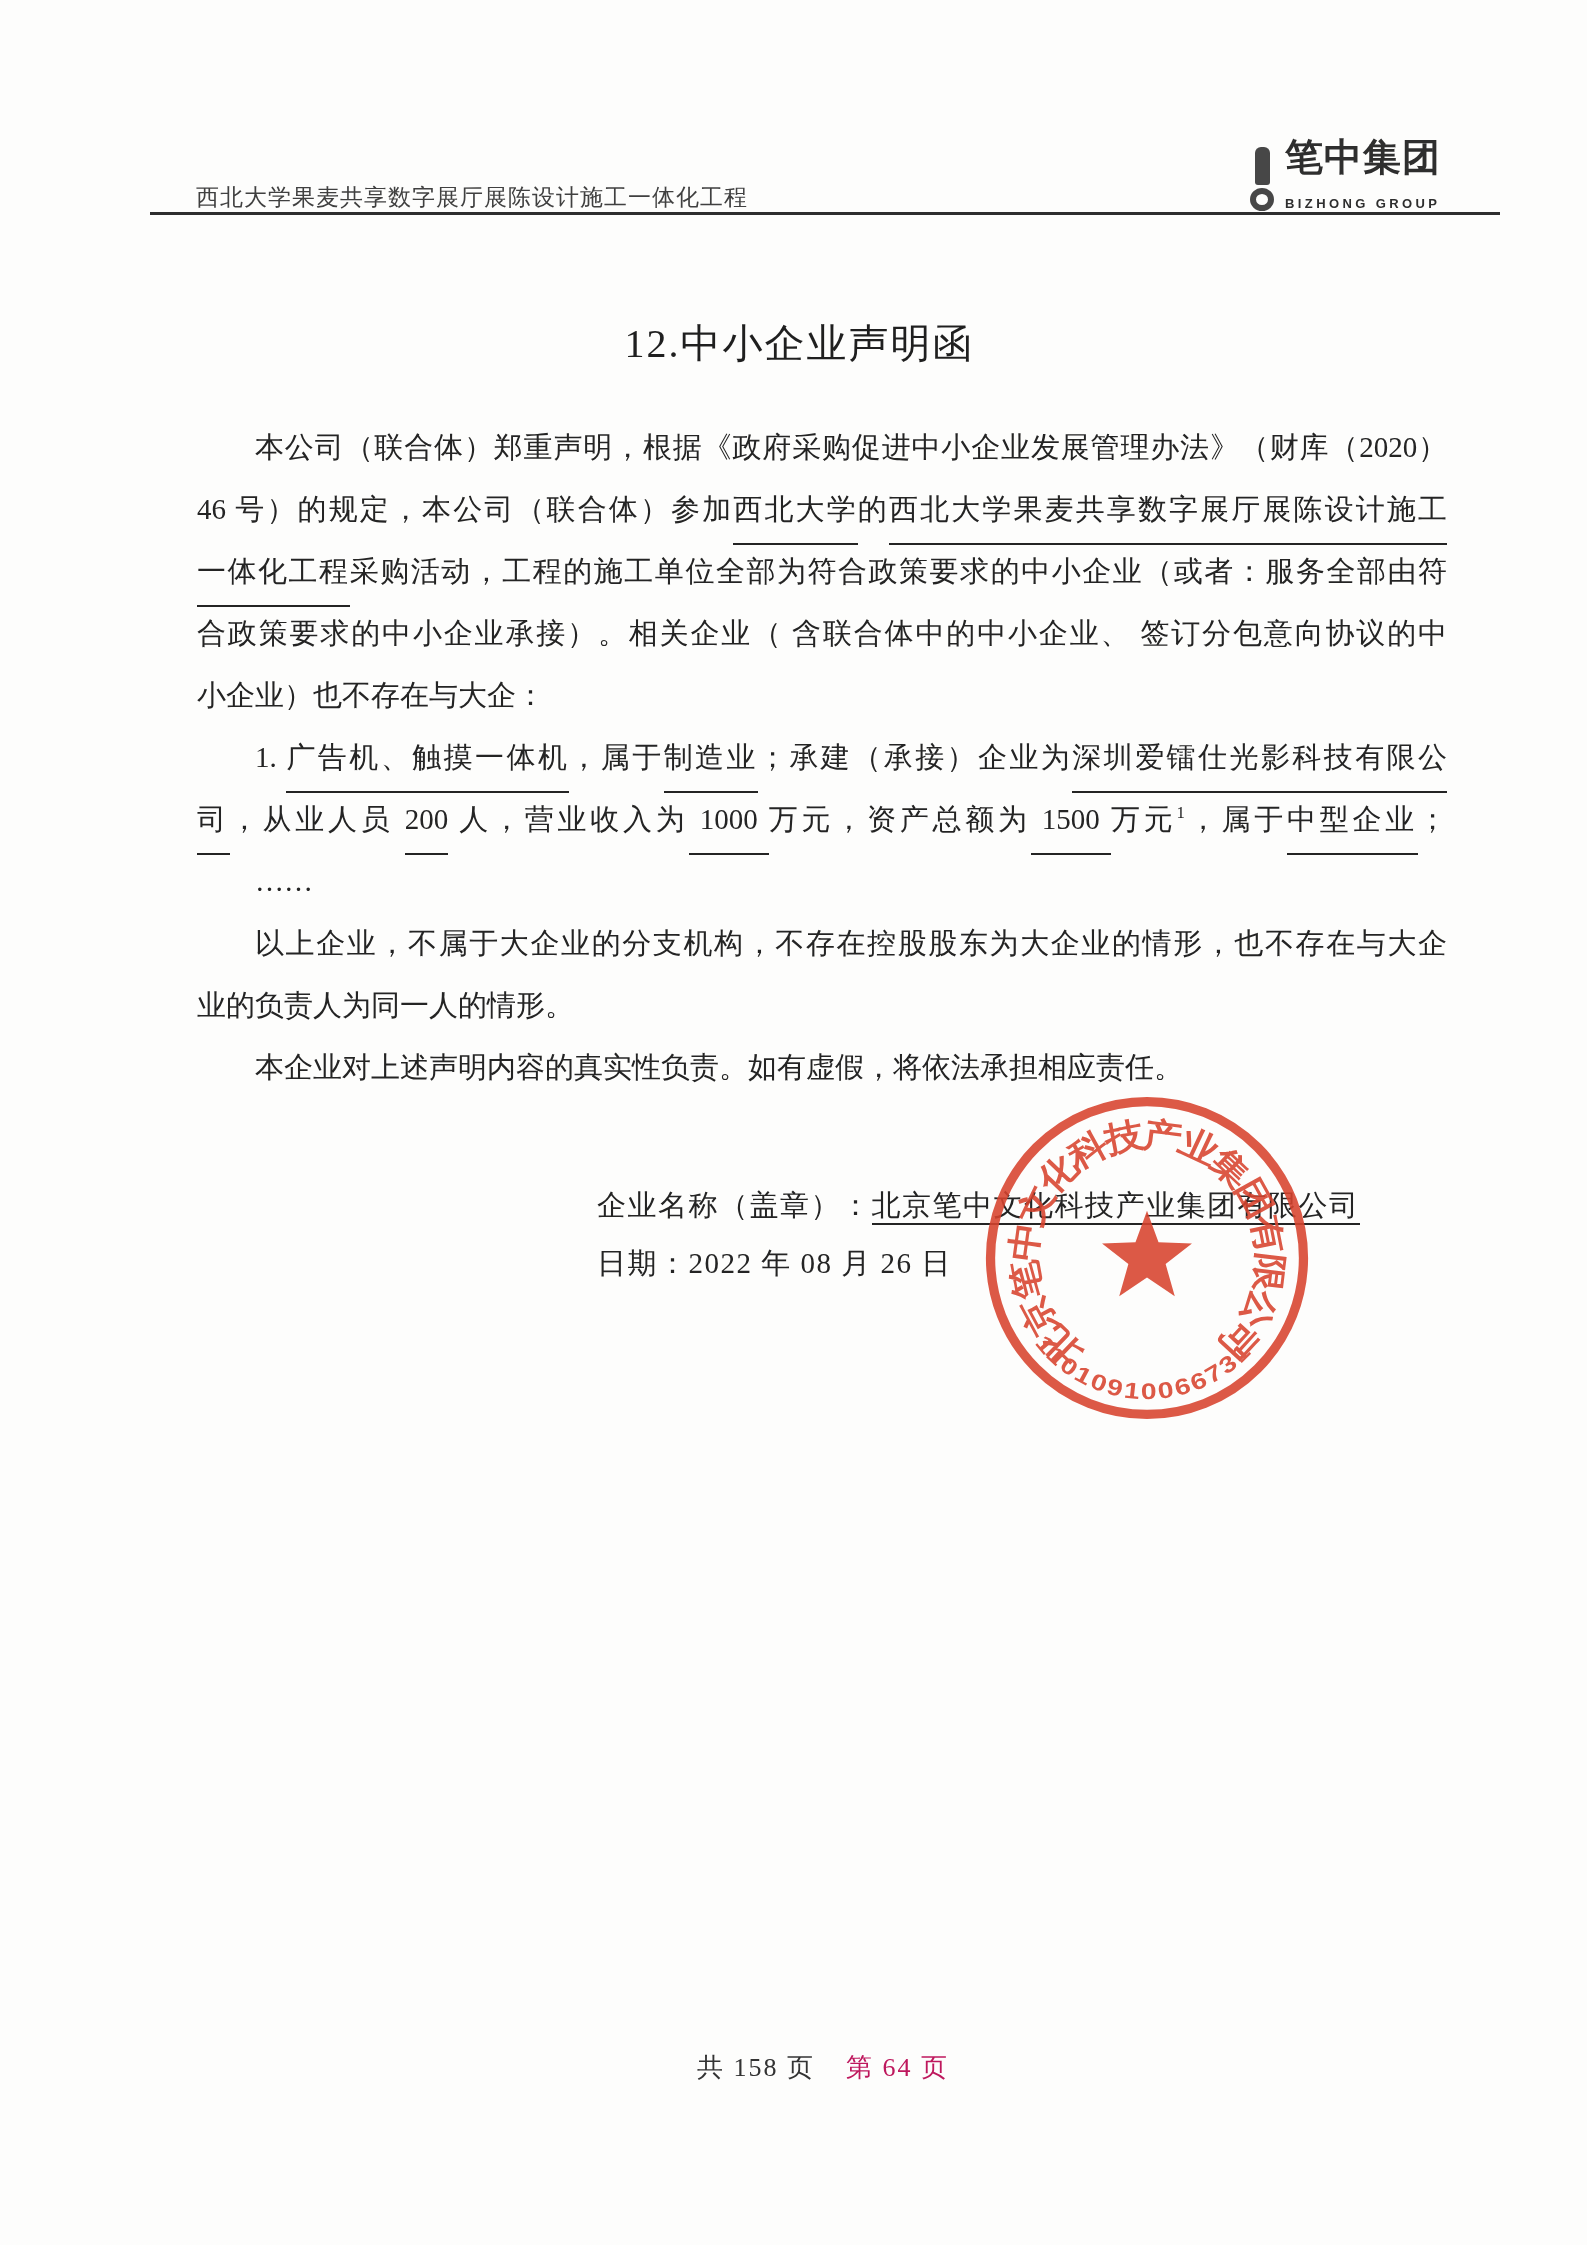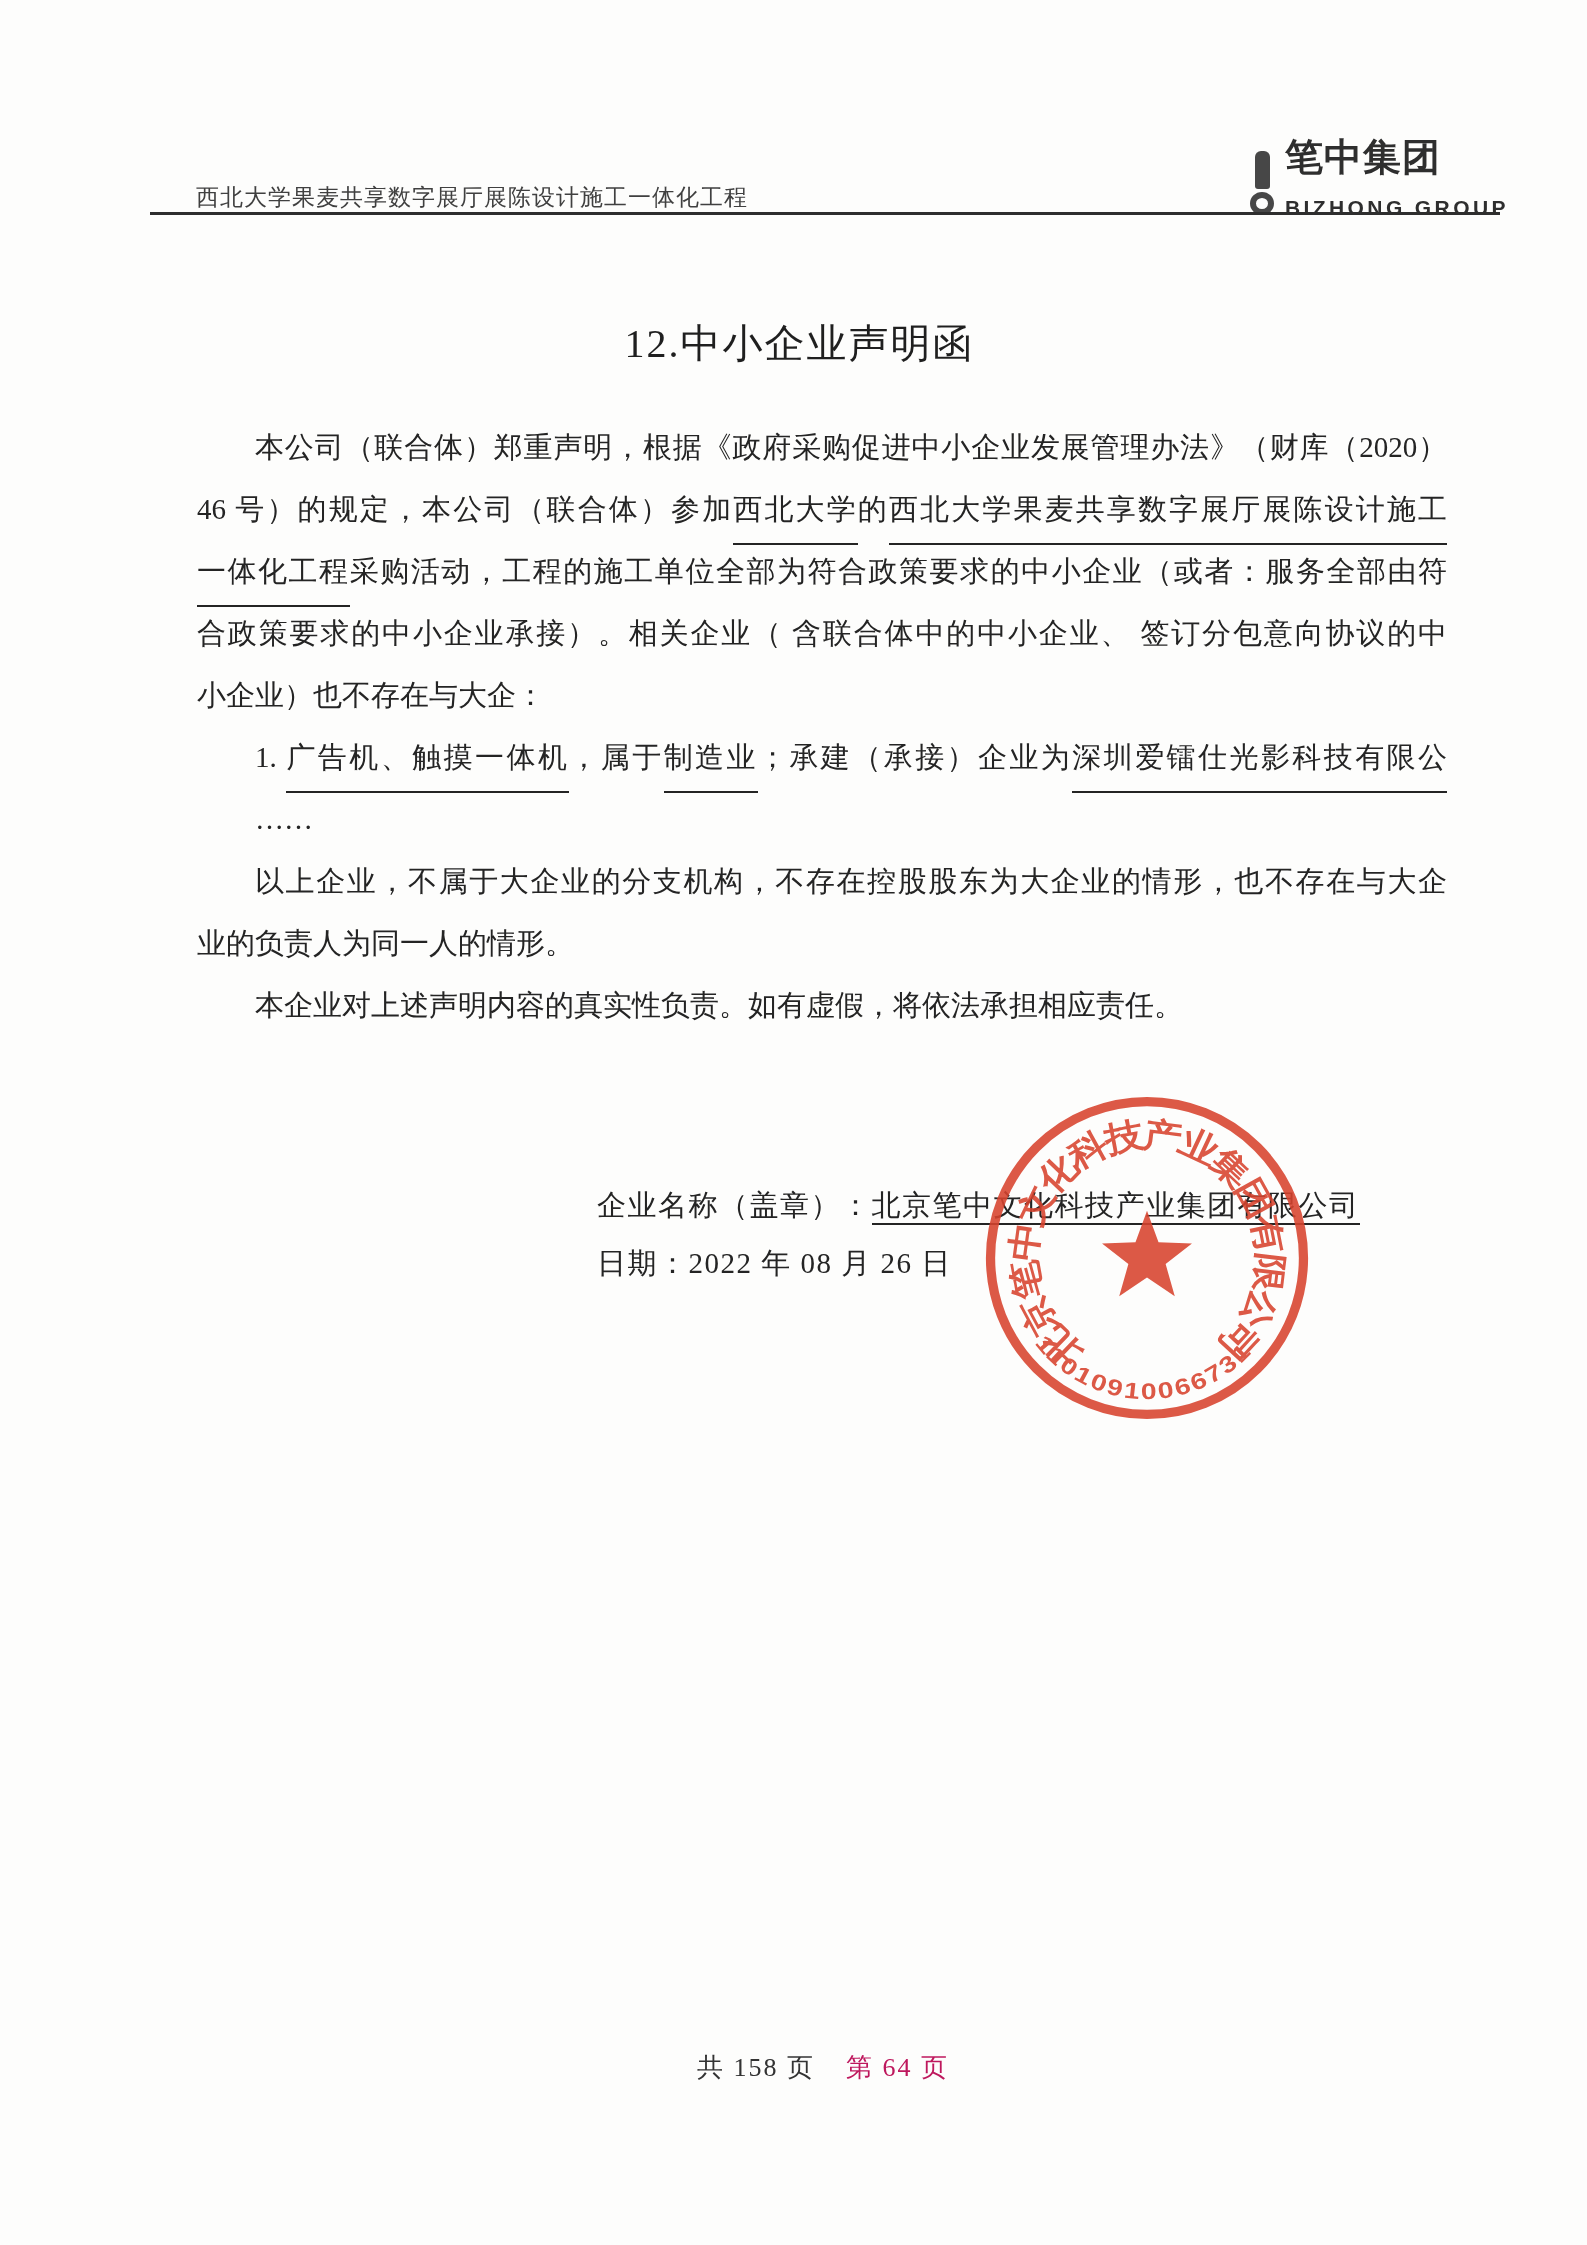--- a/index.html
+++ b/index.html
@@ -16,21 +16,21 @@
   .header-rule { position:absolute; left:150px; top:212px; width:1350px; height:3px; background:#2e2e2e; }
   .logo { position:absolute; left:1250px; top:138px; display:flex; align-items:center; gap:11px; }
   .logo-icon { display:flex; flex-direction:column; align-items:center; padding-top:8px; }
   .pen-bar { width:15px; height:38px; background:#474747; border-radius:6px 6px 3px 3px; }
   .pen-ring { margin-top:3px; width:12px; height:11px; border:6px solid #474747; border-radius:50%; }
   .logo-cn {
     font-family:"Liberation Sans","DejaVu Sans",sans-serif; font-weight:bold; font-size:38px;
     letter-spacing:1px; color:#2e2e2e; line-height:1.0; white-space:nowrap;
   }
   .logo-en {
-    font-family:"Liberation Sans","DejaVu Sans",sans-serif; font-weight:bold; font-size:21px;
+    font-family:"Liberation Sans","DejaVu Sans",sans-serif; font-weight:bold; font-size:13px;
     letter-spacing:3.4px; color:#2e2e2e; margin-top:20px; white-space:nowrap;
   }
 
   
   .doc-title {
     position:absolute; left:0; right:0; top:316px; margin:0; text-align:center;
     font-size:40px; font-weight:500; letter-spacing:2px; color:#1f1f1f;padding-left:12px;
   }
 
   
@@ -81,20 +81,21 @@
   <main class="body-text" id="body-paragraphs">
       <div class="para">
         <div class="line ind"><span>本公司（联合体）郑重声明，根据《政府采购促进中小企业发展管理办法》（财库（2020）</span></div>
         <div class="line"><span>46 号）的规定，本公司（联合体）参加</span><span class="us">西北大学</span><span>的</span><span class="us">西北大学果麦共享数字展厅展陈设计施工</span></div>
         <div class="line"><span class="us">一体化工程</span><span>采购活动，工程的施工单位全部为符合政策要求的中小企业（或者：服务全部由符</span></div>
         <div class="line"><span>合政策要求的中小企业承接）。相关企业（ 含联合体中的中小企业、 签订分包意向协议的中</span></div>
         <div class="line last"><span>小企业）也不存在与大企：</span></div>
       </div>
       <div class="para">
         <div class="line ind"><span>1. </span><span class="us">广告机、触摸一体机</span><span>，属于</span><span class="us">制造业</span><span>；承建（承接）企业为</span><span class="us">深圳爱镭仕光影科技有限公</span></div>
+        <div class="line"><span class="us">司</span><span>，从业人员 </span><span class="us">200</span><span> 人，营业收入为</span><span class="us"> 1000 </span><span>万元，资产总额为</span><span class="us"> 1500 </span><span>万元</span><sup class="fn">1</sup><span>，属于</span><span class="us">中型企业</span><span>；</span></div>
       </div>
       <div class="para">
         <div class="line last ind"><span>……</span></div>
       </div>
       <div class="para">
         <div class="line ind"><span>以上企业，不属于大企业的分支机构，不存在控股股东为大企业的情形，也不存在与大企</span></div>
         <div class="line last"><span>业的负责人为同一人的情形。</span></div>
       </div>
       <div class="para">
         <div class="line last ind"><span>本企业对上述声明内容的真实性负责。如有虚假，将依法承担相应责任。</span></div>

